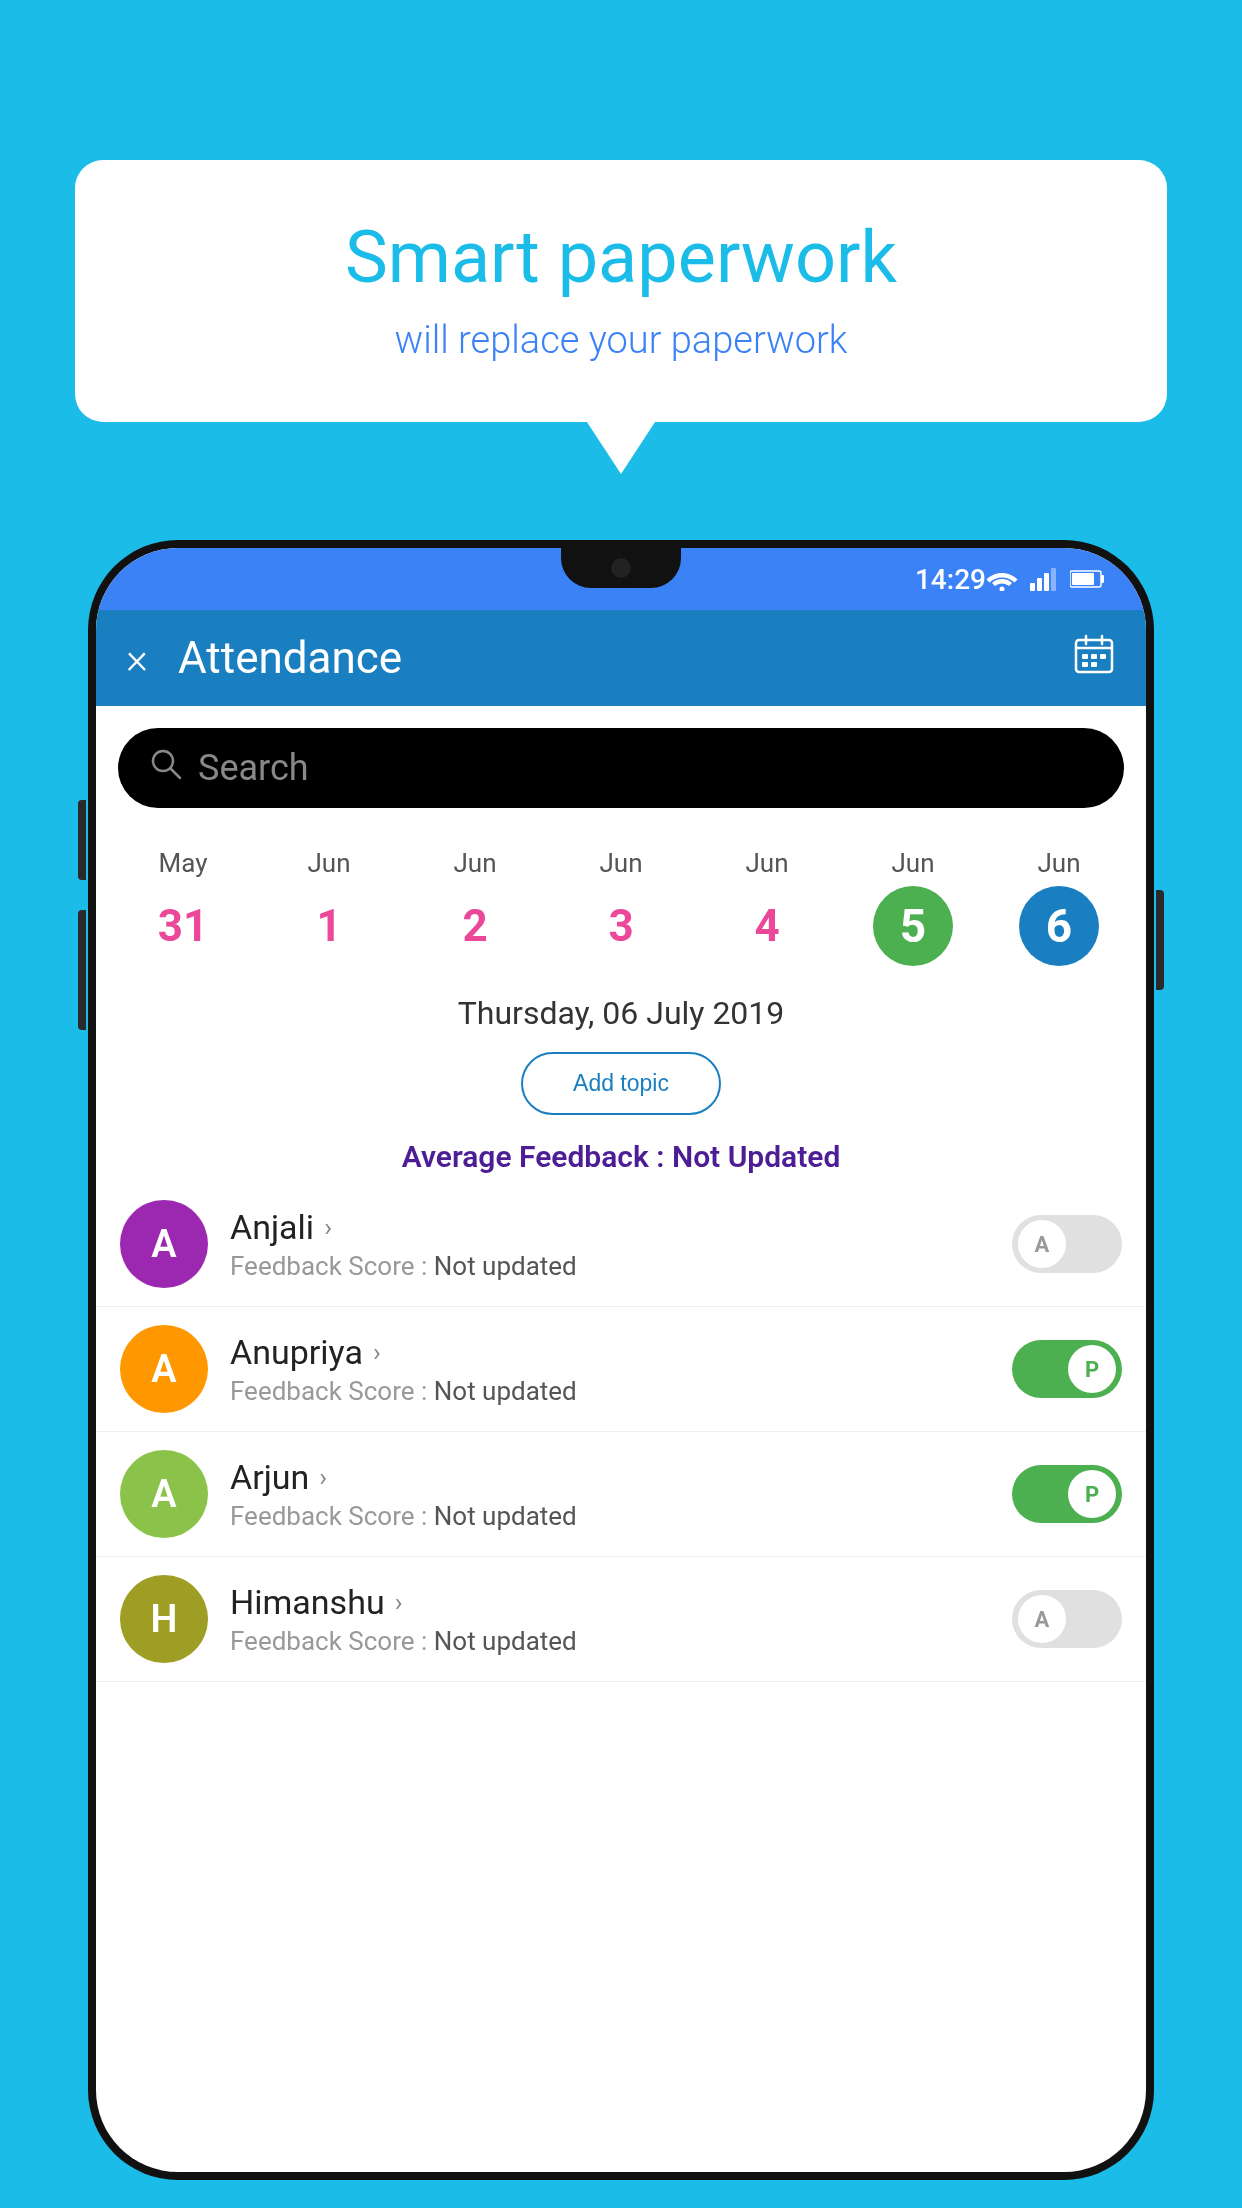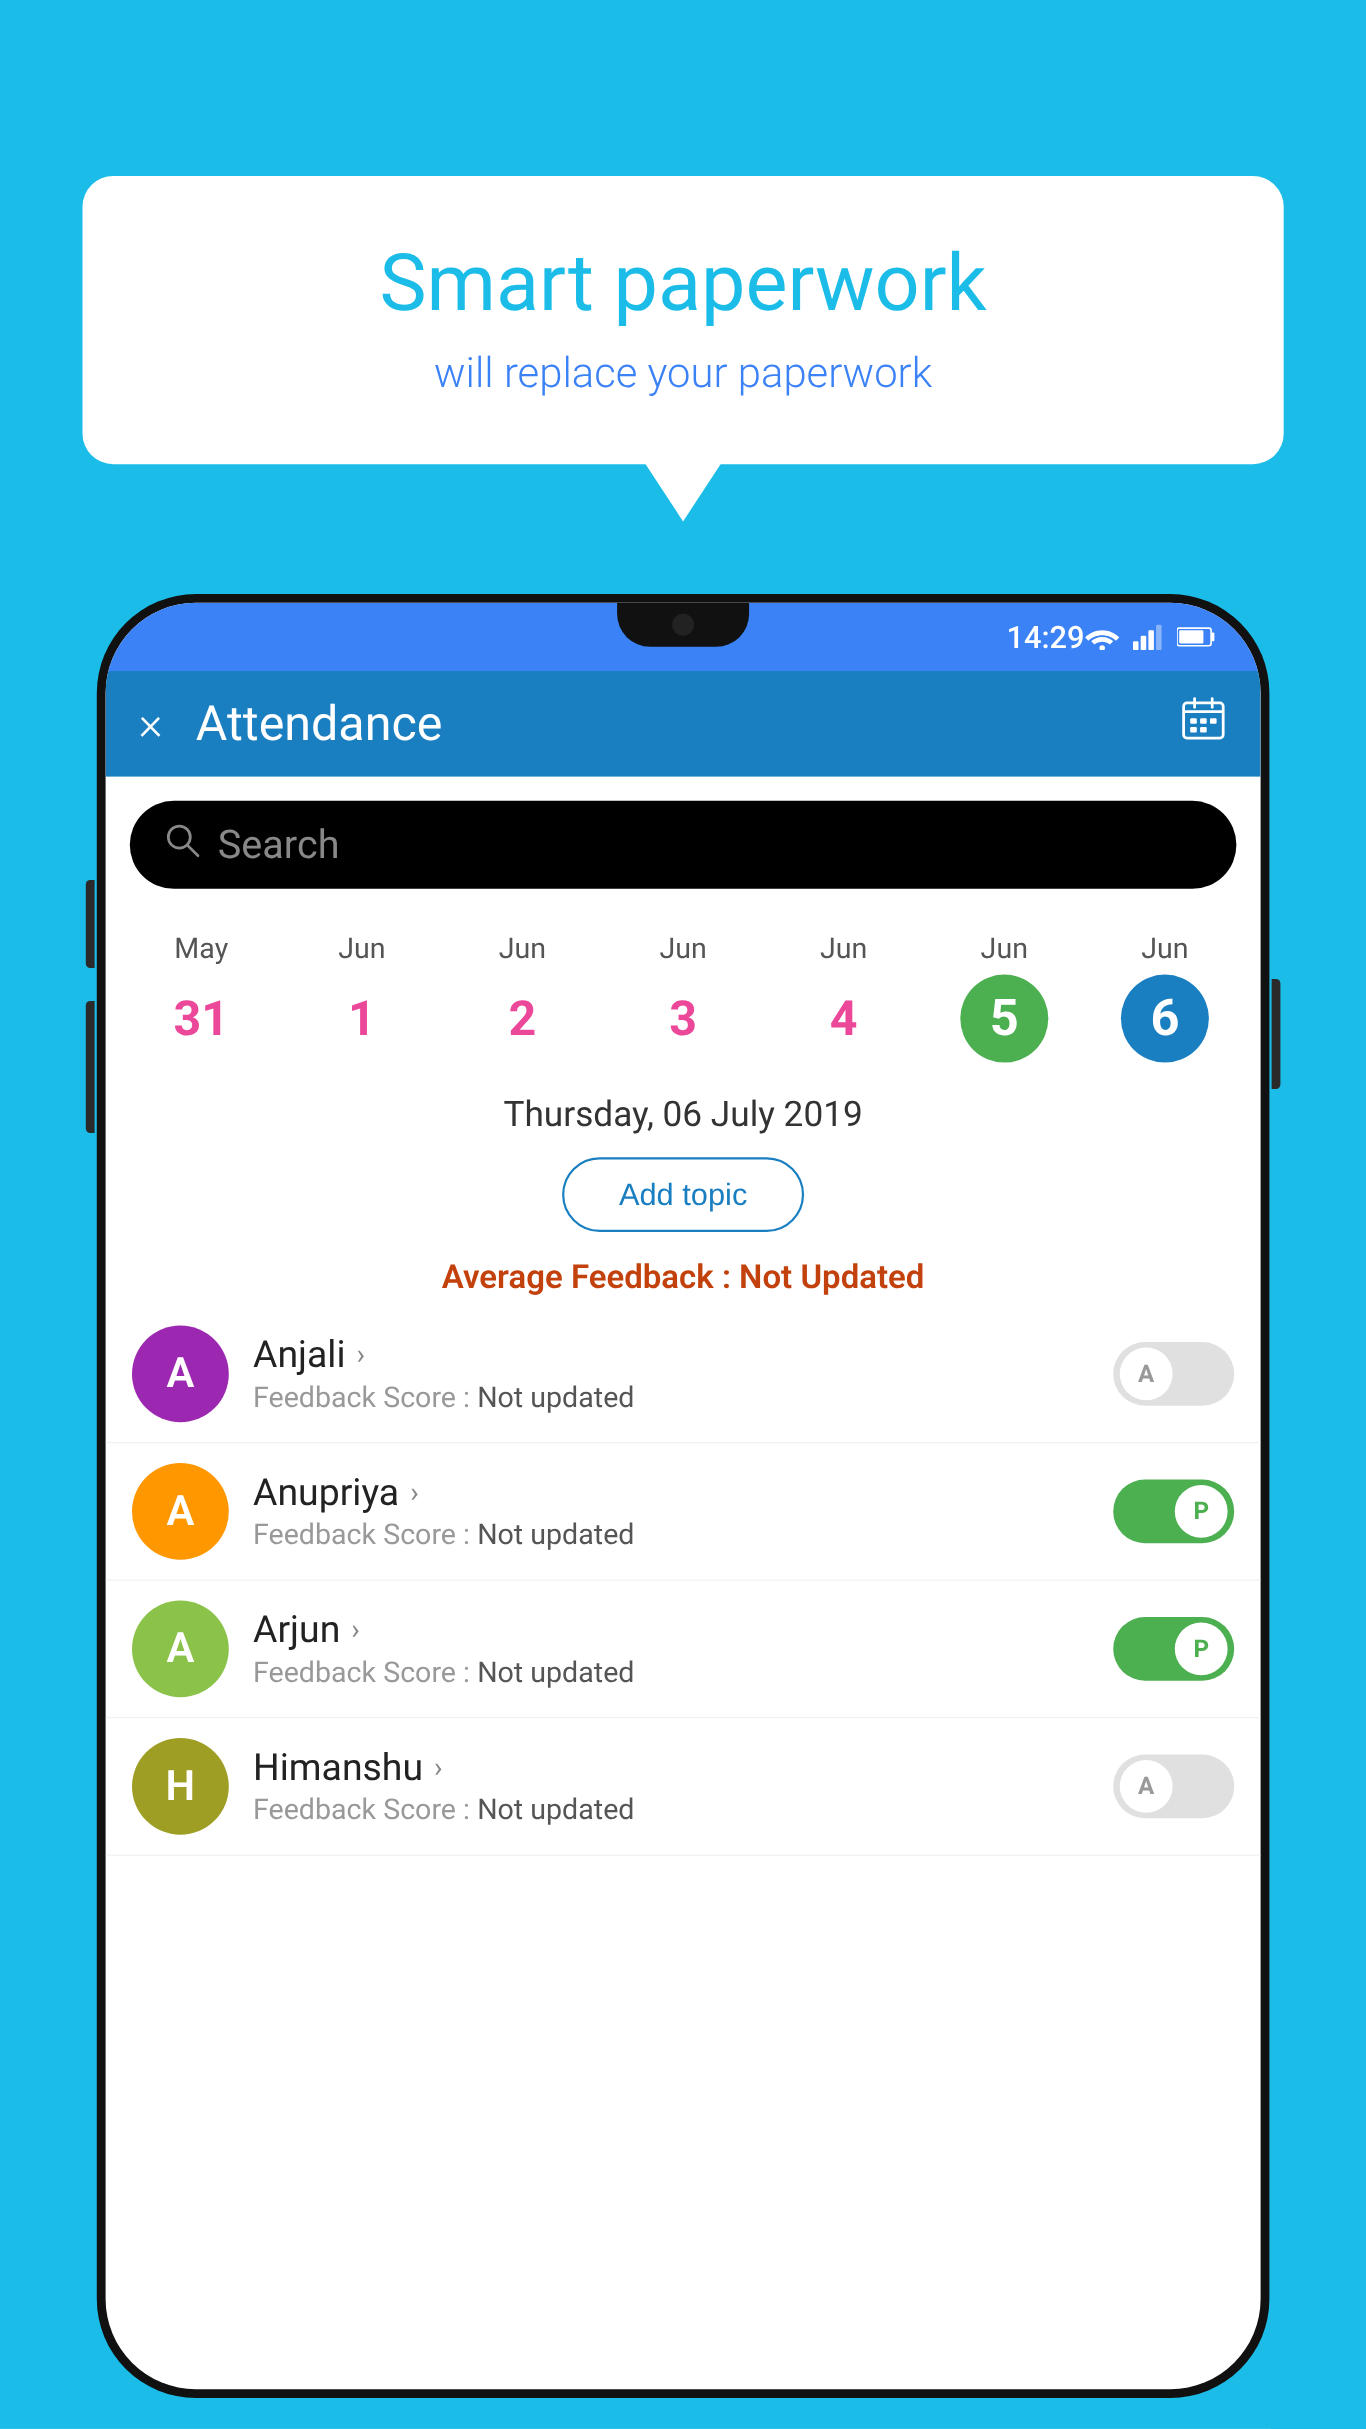--- a/index.html
+++ b/index.html
@@ -212,35 +212,35 @@
     }
 
     
     .add-topic-btn {
       display: block;
       margin: 10px auto;
       border: 2px solid #1A7FC1;
       border-radius: 40px;
       padding: 16px 50px;
       color: #1A7FC1;
-      font-size: 28px;
+      font-size: 23px;
       background: white;
       cursor: pointer;
       width: fit-content;
     }
 
     
     .avg-feedback {
       text-align: center;
       font-size: 30px;
       color: #777;
       padding: 14px 0 8px;
     }
     .avg-feedback span {
-      color: #c2410c;
+      color: #4c1d95;
       font-weight: 600;
     }
 
     
     .student-item {
       display: flex;
       align-items: center;
       padding: 18px 24px;
       border-bottom: 1px solid #F0F0F0;
       gap: 22px;

